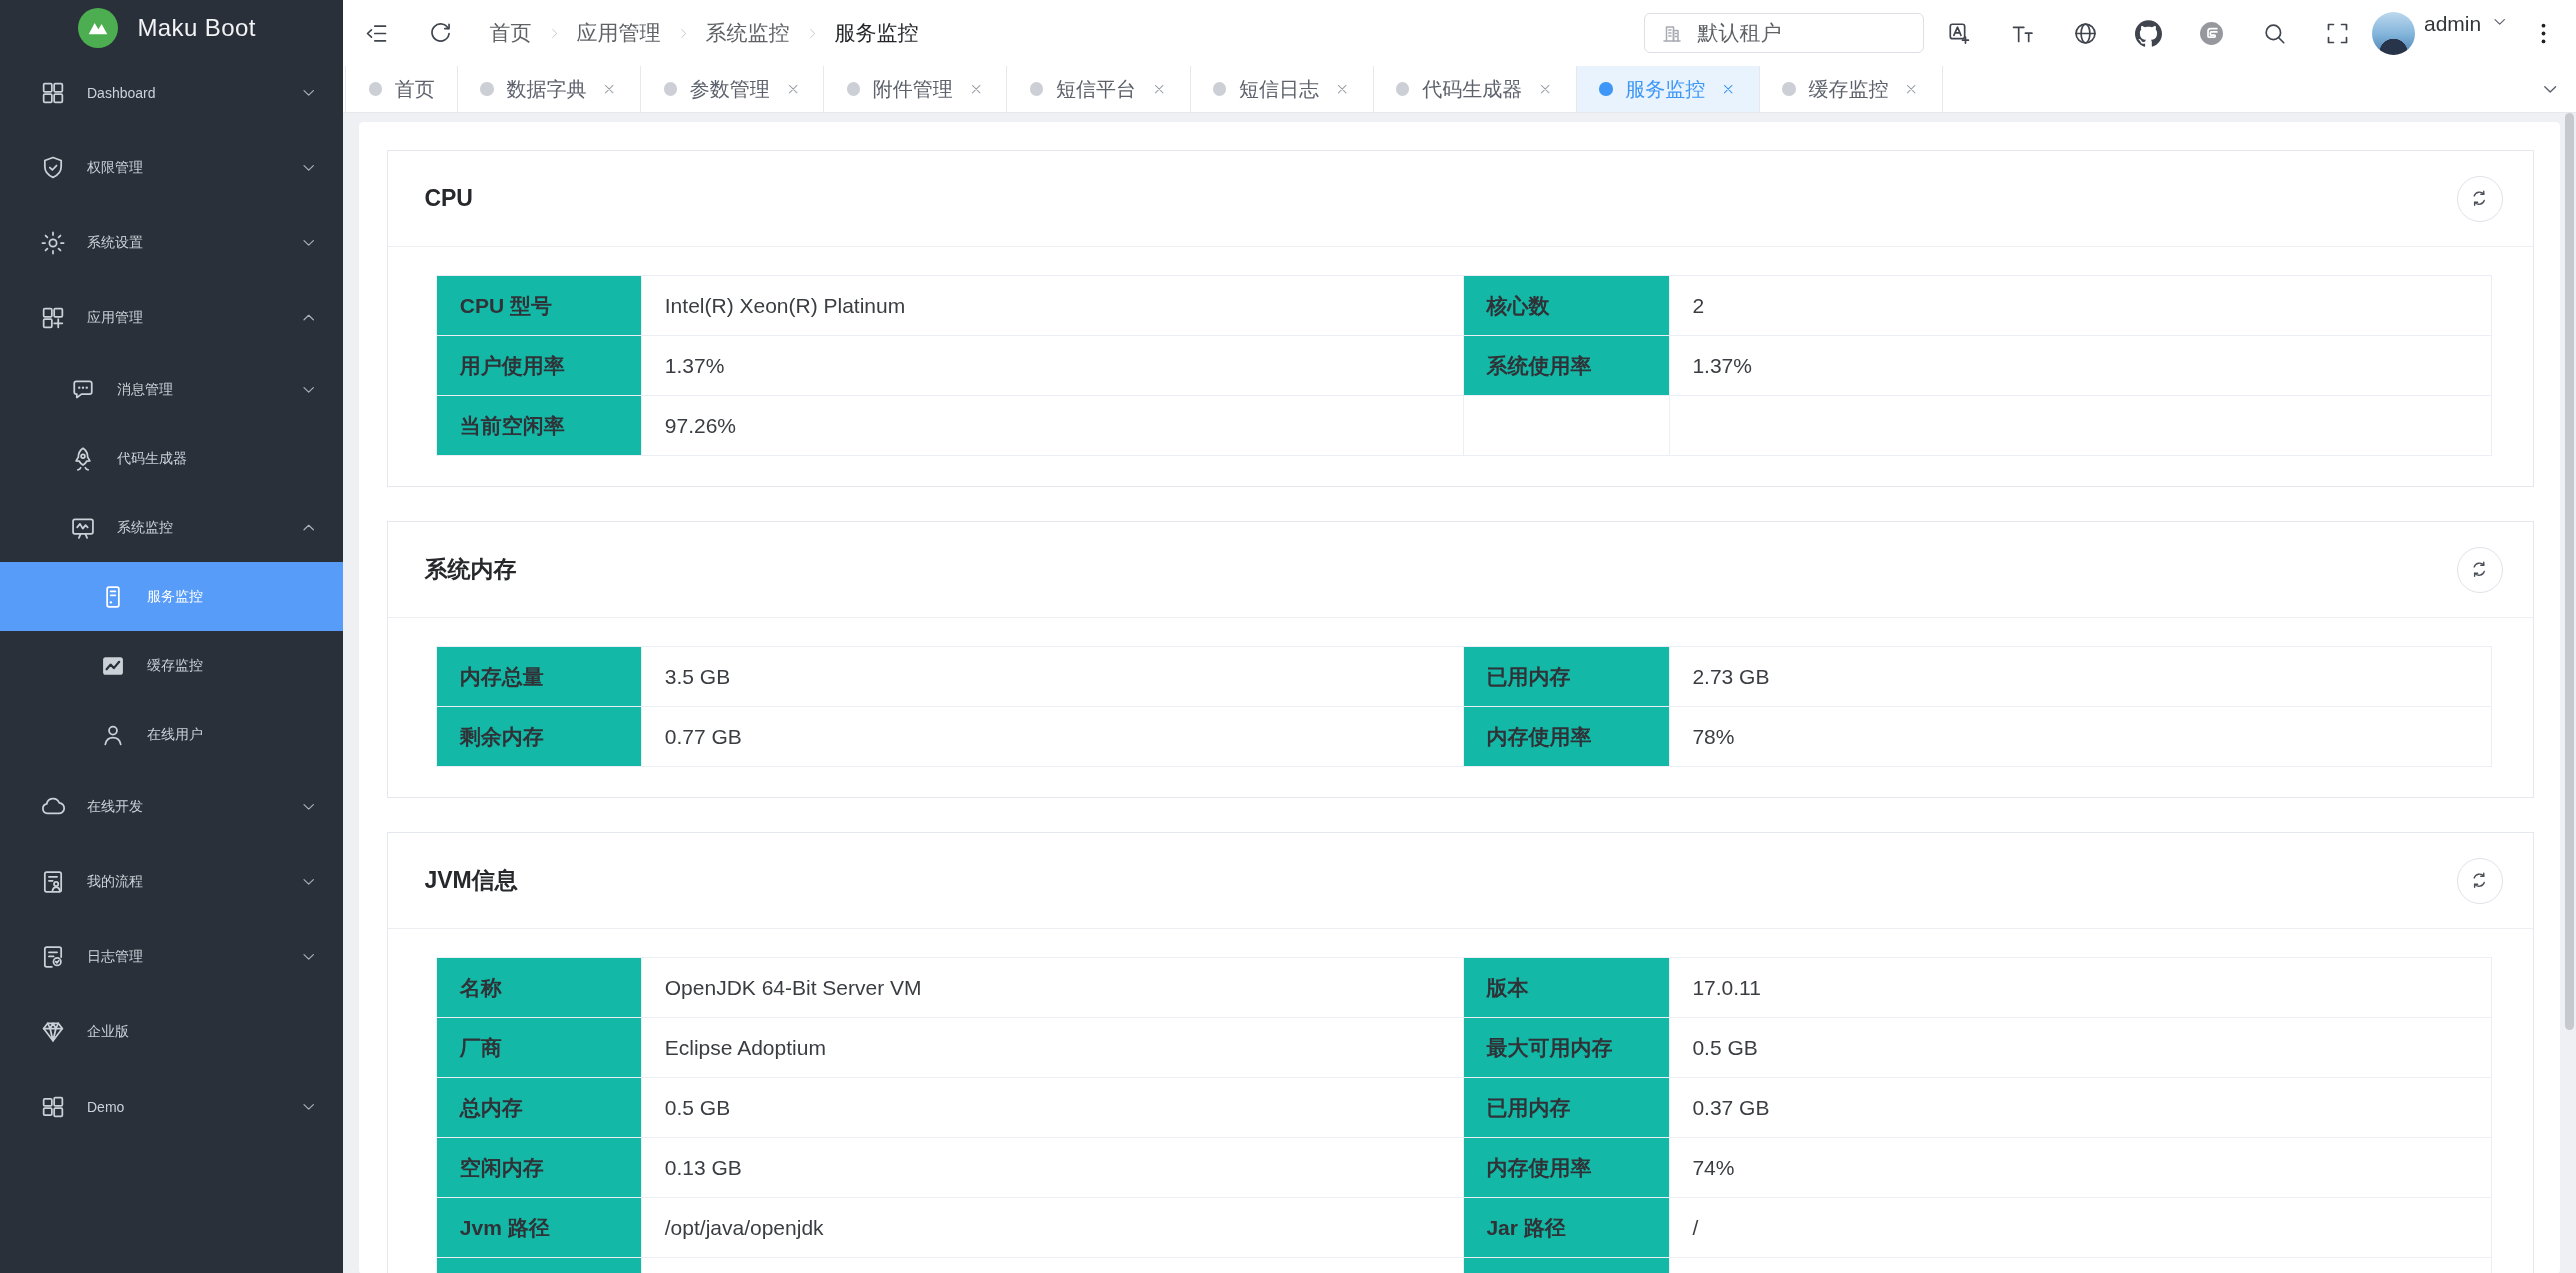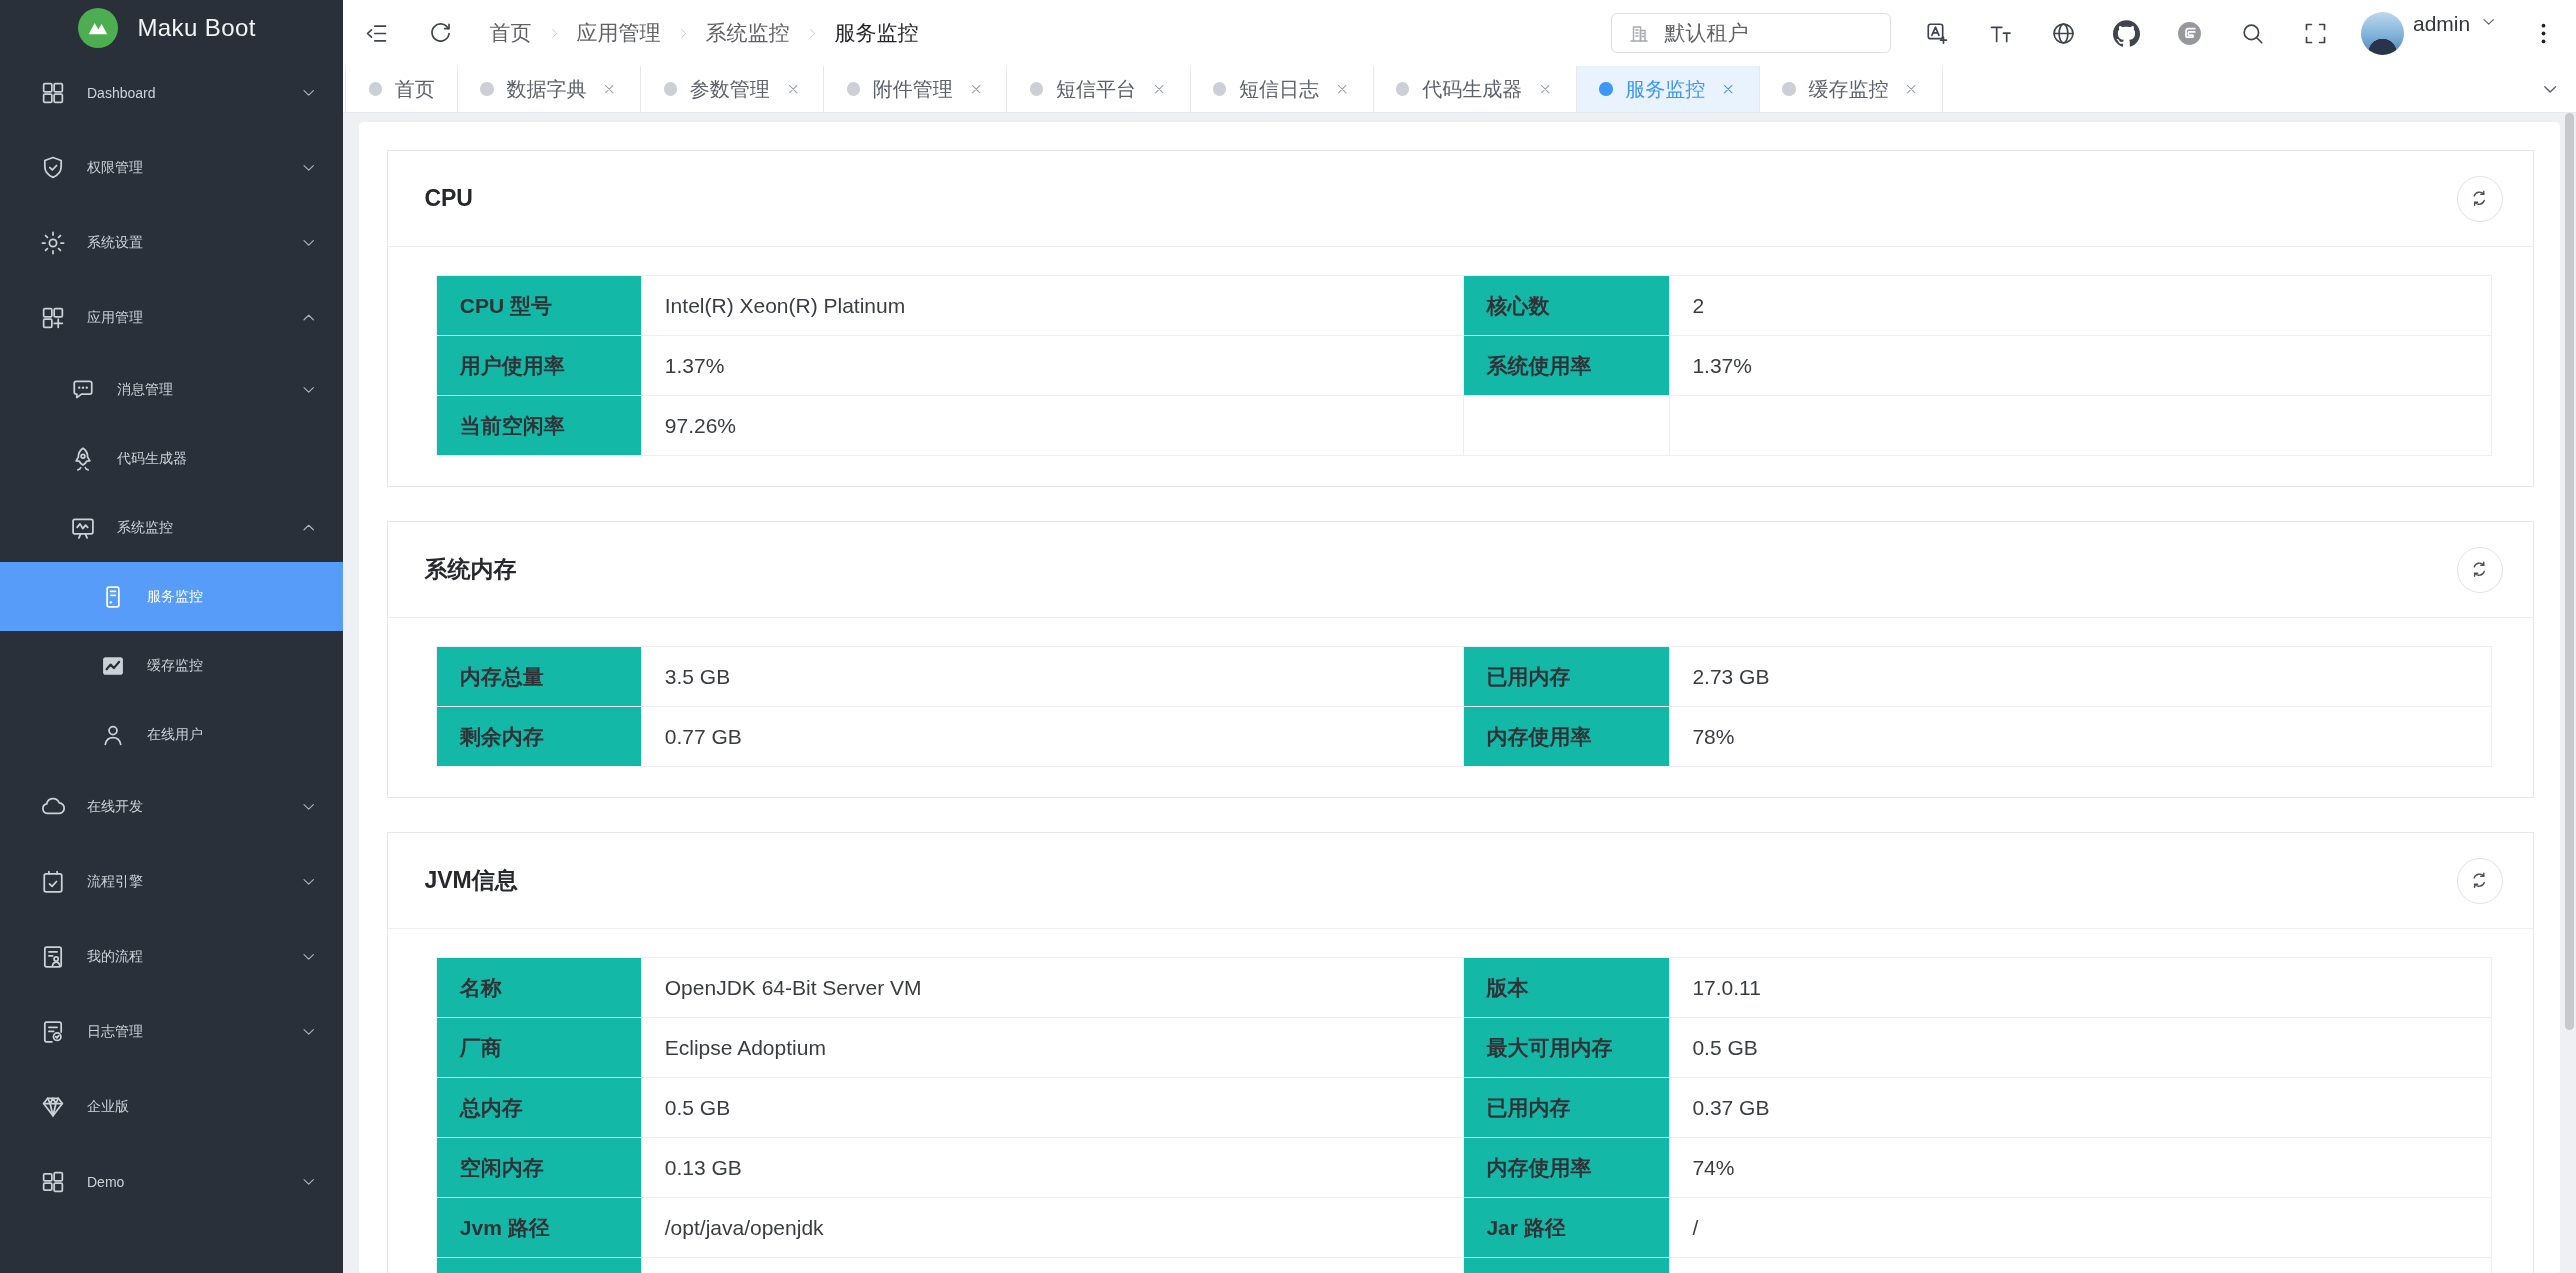--- a/index.html
+++ b/index.html
@@ -26,21 +26,21 @@
   .main { flex:1; min-width:0; display:flex; flex-direction:column; position:relative; background:#fff; }
 
   .topbar { height:66px; display:flex; align-items:center; justify-content:space-between; padding:0 19.4px 0 18.6px; background:#fff; }
   .tb-left { display:flex; align-items:center; gap:34px; }
   .icon-btn { display:inline-flex; align-items:center; justify-content:center; width:30px; height:30px; color:#3f444d; cursor:pointer; flex-shrink:0; }
   .icon-btn svg { width:27px; height:27px; }
   .breadcrumb { display:flex; align-items:center; gap:15px; font-size:21px; }
   .crumb { color:#606266; }
   .crumb.last { color:#24262a; }
   .crumb-sep { display:inline-flex; width:15px; height:15px; color:#c0c4cc; }
-  .tb-right { display:flex; align-items:center; gap:31px; }
+  .tb-right { display:flex; align-items:center; gap:20px; }
   .tenant-select { width:280px; height:40px; border:0.7px solid #dcdfe6; border-radius:6px; display:flex; align-items:center; gap:13.4px; padding:0 15px; color:#606266; font-size:21px; cursor:pointer; background:#fff; }
   .tenant-select .b-icon { display:inline-flex; width:24px; height:24px; color:#a8abb2; }
   .avatar { width:43px; height:43px; border-radius:50%; flex-shrink:0; cursor:pointer;
             background:radial-gradient(circle at 50% 95%, #27344a 0 30%, transparent 31%),
                        linear-gradient(180deg,#bcd8ee 0%,#7fb2d9 55%,#4d7fae 100%); }
   .admin-wrap { display:flex; align-items:flex-start; gap:9px; cursor:pointer; }
   .admin-name { font-size:21px; color:#33363b; }
   .admin-wrap .chev-s { display:inline-flex; width:19.4px; height:19.4px; color:#5f646c; }
   .kebab { display:inline-flex; width:27px; height:27px; color:#1f2226; cursor:pointer; }
 
@@ -219,34 +219,20 @@
           </span>
           <span class="mi-label">在线用户</span>
         </div>
         <div class="menu-item lvl0">
           <span class="mi-icon">
             <svg viewBox="0 0 24 24" fill="none" stroke="currentColor" stroke-width="1.5" stroke-linecap="round" stroke-linejoin="round">
               <path d="M7.2 17.5a4.1 4.1 0 01-.6-8.1 5.6 5.6 0 0110.7-1 4 4 0 01-.5 9.1z"></path>
             </svg>
           </span>
           <span class="mi-label">在线开发</span>
-          <span class="chev">
-            <svg viewBox="0 0 24 24" fill="none" stroke="currentColor" stroke-width="1.5" stroke-linecap="round" stroke-linejoin="round">
-              <path d="M6.2 9.4l5.8 5.6 5.8-5.6"></path>
-            </svg>
-          </span>
-        </div>
-        <div class="menu-item lvl0">
-          <span class="mi-icon">
-            <svg viewBox="0 0 24 24" fill="none" stroke="currentColor" stroke-width="1.5" stroke-linecap="round" stroke-linejoin="round">
-              <rect x="4.5" y="5" width="15" height="15.5" rx="1.6"></rect>
-              <path d="M8.5 5V3.2M15.5 5V3.2M9 13.6l2.2 2.2 3.8-4.2"></path>
-            </svg>
-          </span>
-          <span class="mi-label">流程引擎</span>
           <span class="chev">
             <svg viewBox="0 0 24 24" fill="none" stroke="currentColor" stroke-width="1.5" stroke-linecap="round" stroke-linejoin="round">
               <path d="M6.2 9.4l5.8 5.6 5.8-5.6"></path>
             </svg>
           </span>
         </div>
         <div class="menu-item lvl0">
           <span class="mi-icon">
             <svg viewBox="0 0 24 24" fill="none" stroke="currentColor" stroke-width="1.5" stroke-linecap="round" stroke-linejoin="round">
               <rect x="5" y="3.5" width="14" height="17" rx="1.6"></rect>

